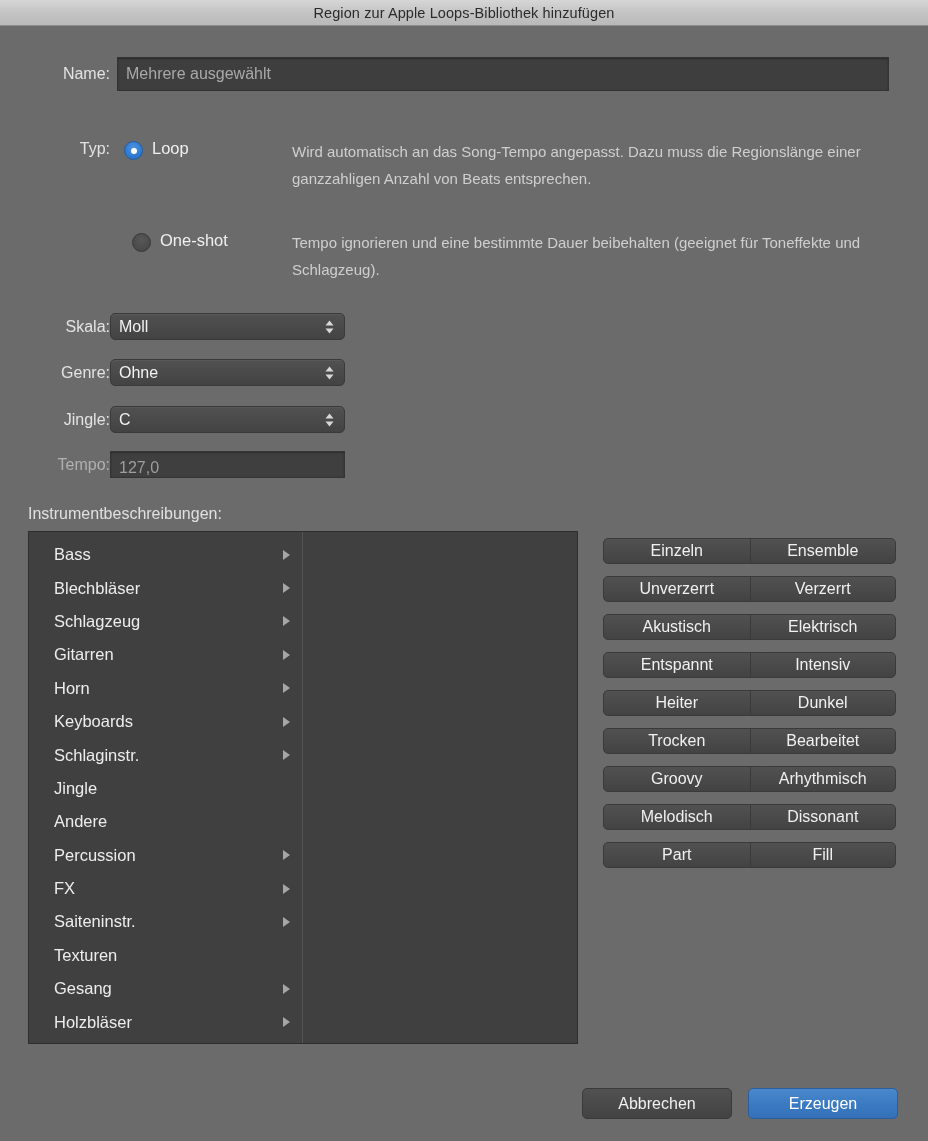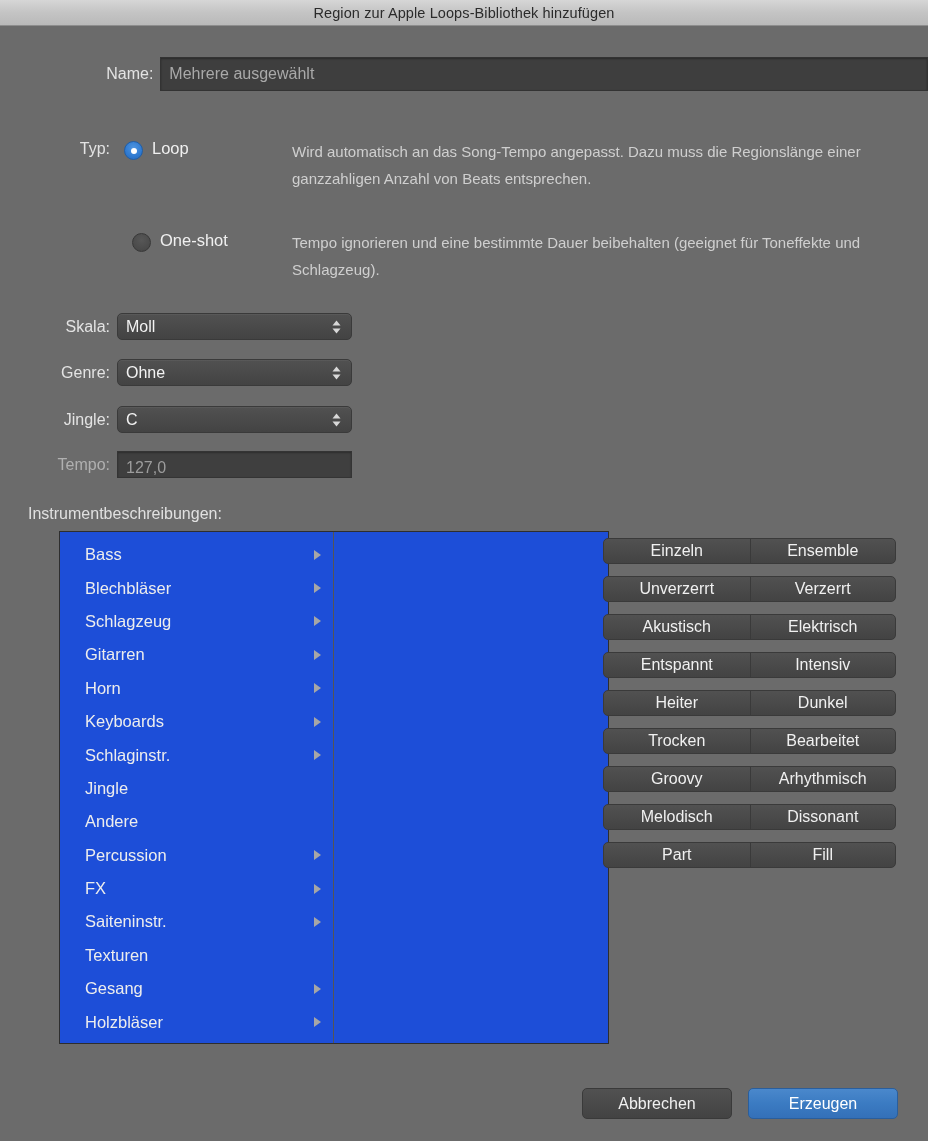--- a/index.html
+++ b/index.html
@@ -60,21 +60,20 @@
   .lbl {
     color: #e3e3e3;
     font-size: 16px;
     text-align: right;
     white-space: nowrap;
   }
   .lbl.dim { color: #b0b0b0; }
   .name-label {
     width: 110px;
     margin-right: 7px;
-    padding-left: 44px;
   }
   .name-field {
     width: 772px;
     height: 34px;
     background: #3e3e3e;
     border: 1px solid #333;
     box-sizing: border-box;
     display: flex;
     align-items: center;
     padding: 0 8px;
@@ -143,21 +142,21 @@
   .desc.loop { left: 292px; top: 112px; }
   .desc.oneshot { left: 292px; top: 203px; }
 
   
   .field-row {
     position: absolute;
     display: flex;
     align-items: center;
     height: 27px;
   }
-  .field-row .lbl { width: 110px; margin-right: 7px; }
+  .field-row .lbl { width: 110px; }
 
   .popup {
     width: 235px;
     height: 27px;
     box-sizing: border-box;
     background: linear-gradient(to bottom, #515151 0%, #4a4a4a 50%, #434343 100%);
     border: 1px solid #3a3a3a;
     border-radius: 5px;
     display: flex;
     align-items: center;
@@ -206,25 +205,24 @@
     font-size: 16px;
   }
 
   .listbox {
     position: absolute;
     left: 28px;
     top: 505px;
     width: 550px;
     height: 513px;
     box-sizing: border-box;
-    background: #1d4ed8;
+    background: #404040;
     border: 1px solid #2e2e2e;
     display: flex;
     overflow: hidden;
-    margin-left: 31px;
   }
   .list-col {
     width: 274px;
     box-sizing: border-box;
     padding-top: 6px;
     overflow: hidden;
   }
   .list-col.first { border-right: 1px solid #555; }
   .list-col.second { flex: 1 1 auto; }
 

